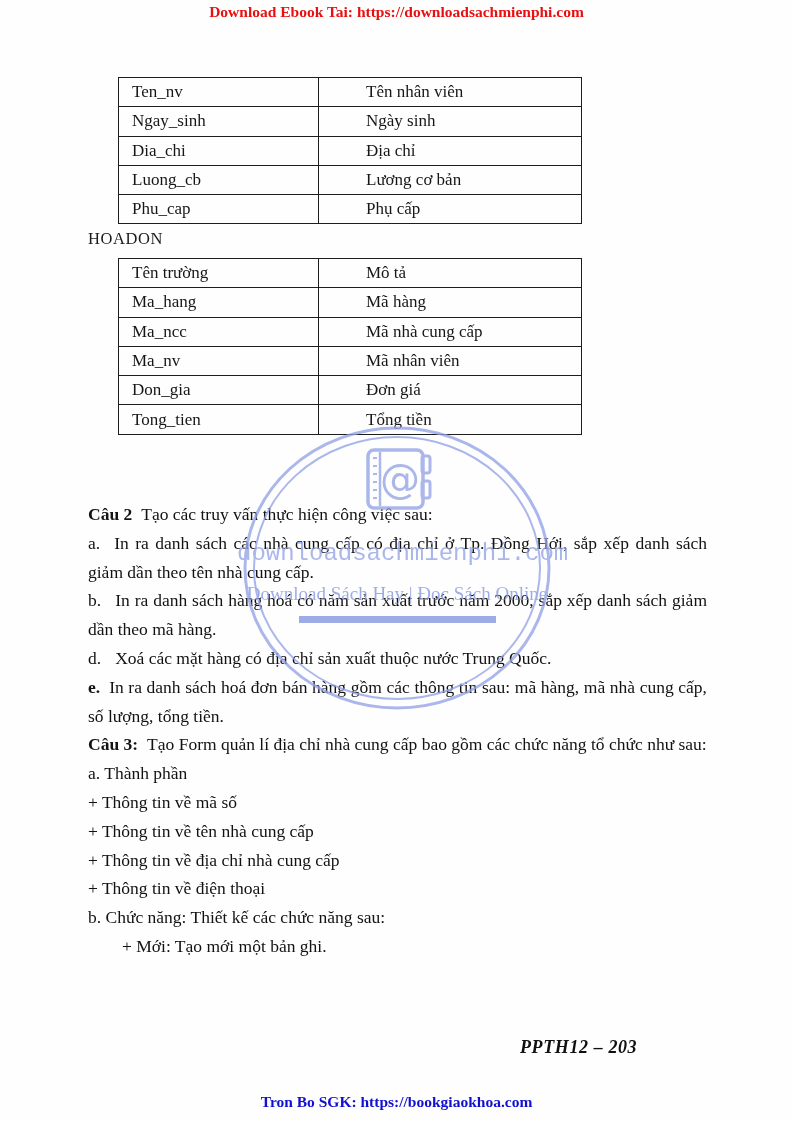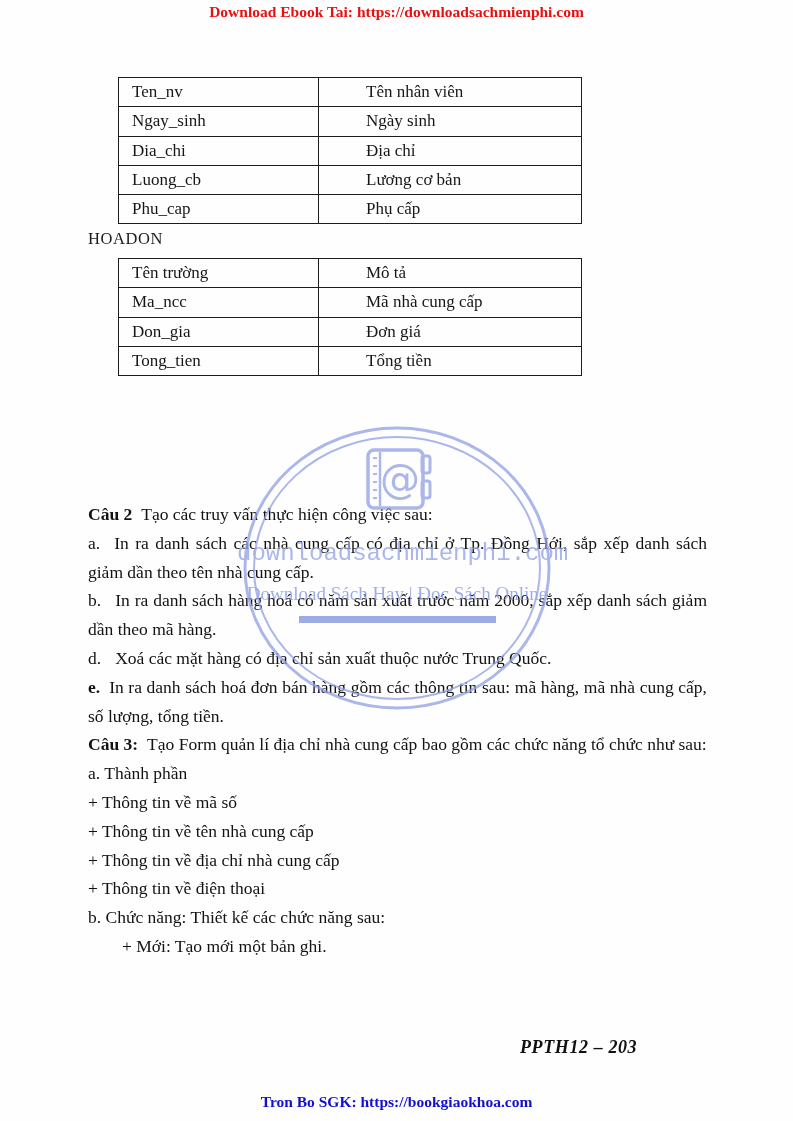--- a/index.html
+++ b/index.html
@@ -95,22 +95,30 @@
 
   <div class="section-label">HOADON</div>
 
   <table class="tbl tbl2">
     <tbody>
         <tr>
           <td>Tên trường</td>
           <td>Mô tả</td>
         </tr>
         <tr>
+          <td>Ma_hang</td>
+          <td>Mã hàng</td>
+        </tr>
+        <tr>
           <td>Ma_ncc</td>
           <td>Mã nhà cung cấp</td>
+        </tr>
+        <tr>
+          <td>Ma_nv</td>
+          <td>Mã nhân viên</td>
         </tr>
         <tr>
           <td>Don_gia</td>
           <td>Đơn giá</td>
         </tr>
         <tr>
           <td>Tong_tien</td>
           <td>Tổng tiền</td>
         </tr>
       </tbody>

